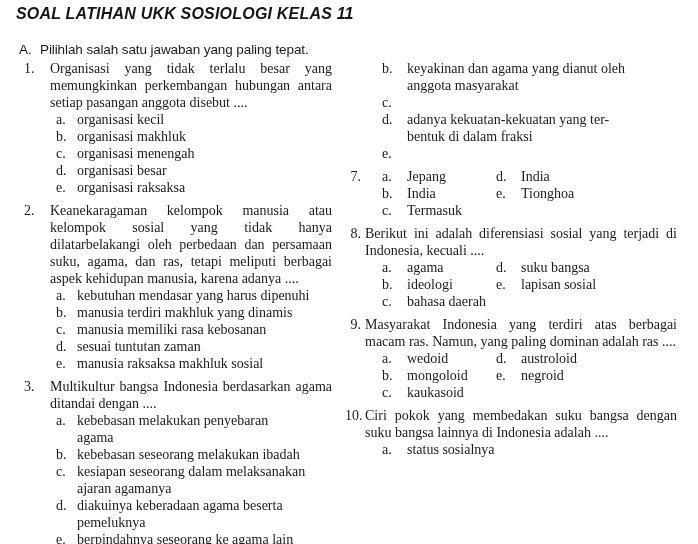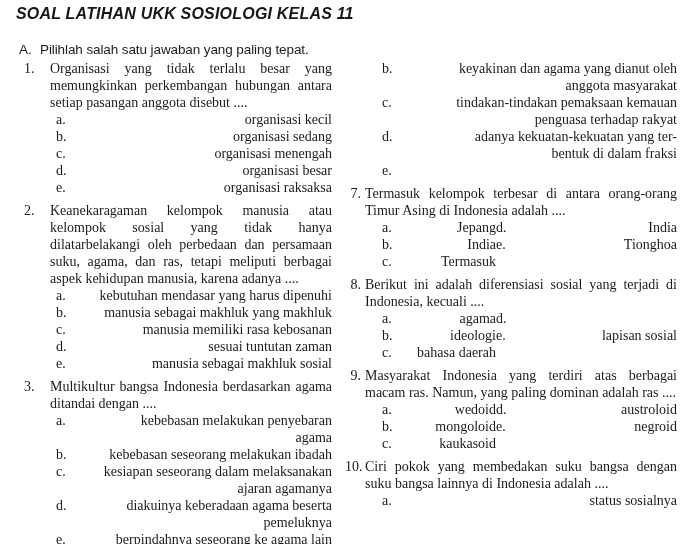--- a/index.html
+++ b/index.html
@@ -63,21 +63,21 @@
   .col-right .qnum { width: 20px; text-align: right; padding-right: 4px; box-sizing: border-box; }
   .qbody { flex: 1; min-width: 0; }
   .q-text { text-align: justify; }
 
   .opt-row { display: flex; }
   .col-left  .opt-row { padding-left: 6px; }
   .col-right .opt-row { padding-left: 17px; }
   .opt-letter { flex: none; }
   .col-left  .opt-letter { width: 21px; }
   .col-right .opt-letter { width: 25px; }
-  .opt-text { flex: 1; min-width: 0; white-space: pre-line; text-align: right; }
+  .opt-text { flex: 1; min-width: 0; white-space: pre-line; }
 
   .opt-pair { display: flex; padding-left: 17px; }
   .opt-cell { display: flex; }
   .opt-cell-1 { flex: none; width: 114px; }
   .opt-cell-2 { flex: 1; min-width: 0; }
   .opt-cell .opt-letter { width: 25px; flex: none; }
   .opt-cell .opt-text { white-space: nowrap; }
 </style>
 </head>
 <body>
@@ -95,21 +95,21 @@
         <div class="question">
           <span class="qnum">1.</span>
           <div class="qbody">
             <div class="q-text">Organisasi yang tidak terlalu besar yang memungkinkan perkembangan hubungan antara setiap pasangan anggota disebut ....</div>
             <div class="opt-row">
               <span class="opt-letter">a.</span>
               <span class="opt-text">organisasi kecil</span>
             </div>
             <div class="opt-row">
               <span class="opt-letter">b.</span>
-              <span class="opt-text">organisasi sedang</span>
+              <span class="opt-text">organisasi makhluk</span>
             </div>
             <div class="opt-row">
               <span class="opt-letter">c.</span>
               <span class="opt-text">organisasi menengah</span>
             </div>
             <div class="opt-row">
               <span class="opt-letter">d.</span>
               <span class="opt-text">organisasi besar</span>
             </div>
             <div class="opt-row">
@@ -121,33 +121,33 @@
         <div class="question">
           <span class="qnum">2.</span>
           <div class="qbody">
             <div class="q-text">Keanekaragaman kelompok manusia atau kelompok sosial yang tidak hanya dilatarbelakangi oleh perbedaan dan persamaan suku, agama, dan ras, tetapi meliputi berbagai aspek kehidupan manusia, karena adanya ....</div>
             <div class="opt-row">
               <span class="opt-letter">a.</span>
               <span class="opt-text">kebutuhan mendasar yang harus dipenuhi</span>
             </div>
             <div class="opt-row">
               <span class="opt-letter">b.</span>
-              <span class="opt-text">manusia sebagai makhluk yang makhluk</span>
+              <span class="opt-text">manusia terdiri makhluk yang dinamis</span>
             </div>
             <div class="opt-row">
               <span class="opt-letter">c.</span>
               <span class="opt-text">manusia memiliki rasa kebosanan</span>
             </div>
             <div class="opt-row">
               <span class="opt-letter">d.</span>
               <span class="opt-text">sesuai tuntutan zaman</span>
             </div>
             <div class="opt-row">
               <span class="opt-letter">e.</span>
-              <span class="opt-text">manusia sebagai makhluk sosial</span>
+              <span class="opt-text">manusia raksaksa makhluk sosial</span>
             </div>
           </div>
         </div>
         <div class="question">
           <span class="qnum">3.</span>
           <div class="qbody">
             <div class="q-text">Multikultur bangsa Indonesia berdasarkan agama ditandai dengan ....</div>
             <div class="opt-row">
               <span class="opt-letter">a.</span>
               <span class="opt-text">kebebasan melakukan penyebaran
@@ -178,37 +178,34 @@
         <div class="question">
           <span class="qnum"></span>
           <div class="qbody">
             <div class="opt-row">
               <span class="opt-letter">b.</span>
               <span class="opt-text">keyakinan dan agama yang dianut oleh
 anggota masyarakat</span>
             </div>
             <div class="opt-row">
               <span class="opt-letter">c.</span>
-              <span class="opt-text">tindakan-tindakan pemaksaan kemauan
-penguasa terhadap rakyat</span>
             </div>
             <div class="opt-row">
               <span class="opt-letter">d.</span>
               <span class="opt-text">adanya kekuatan-kekuatan yang ter-
 bentuk di dalam fraksi</span>
             </div>
             <div class="opt-row">
               <span class="opt-letter">e.</span>
             </div>
           </div>
         </div>
         <div class="question">
           <span class="qnum">7.</span>
           <div class="qbody">
-            <div class="q-text">Termasuk kelompok terbesar di antara orang-orang Timur Asing di Indonesia adalah ....</div>
             <div class="opt-pair">
               <span class="opt-cell opt-cell-1">
                 <span class="opt-letter">a.</span>
                 <span class="opt-text">Jepang</span>
               </span>
               <span class="opt-cell opt-cell-2">
                 <span class="opt-letter">d.</span>
                 <span class="opt-text">India</span>
               </span>
             </div>
@@ -234,20 +231,21 @@
           <span class="qnum">8.</span>
           <div class="qbody">
             <div class="q-text">Berikut ini adalah diferensiasi sosial yang terjadi di Indonesia, kecuali ....</div>
             <div class="opt-pair">
               <span class="opt-cell opt-cell-1">
                 <span class="opt-letter">a.</span>
                 <span class="opt-text">agama</span>
               </span>
               <span class="opt-cell opt-cell-2">
                 <span class="opt-letter">d.</span>
+                <span class="opt-text">suku bangsa</span>
               </span>
             </div>
             <div class="opt-pair">
               <span class="opt-cell opt-cell-1">
                 <span class="opt-letter">b.</span>
                 <span class="opt-text">ideologi</span>
               </span>
               <span class="opt-cell opt-cell-2">
                 <span class="opt-letter">e.</span>
                 <span class="opt-text">lapisan sosial</span>

